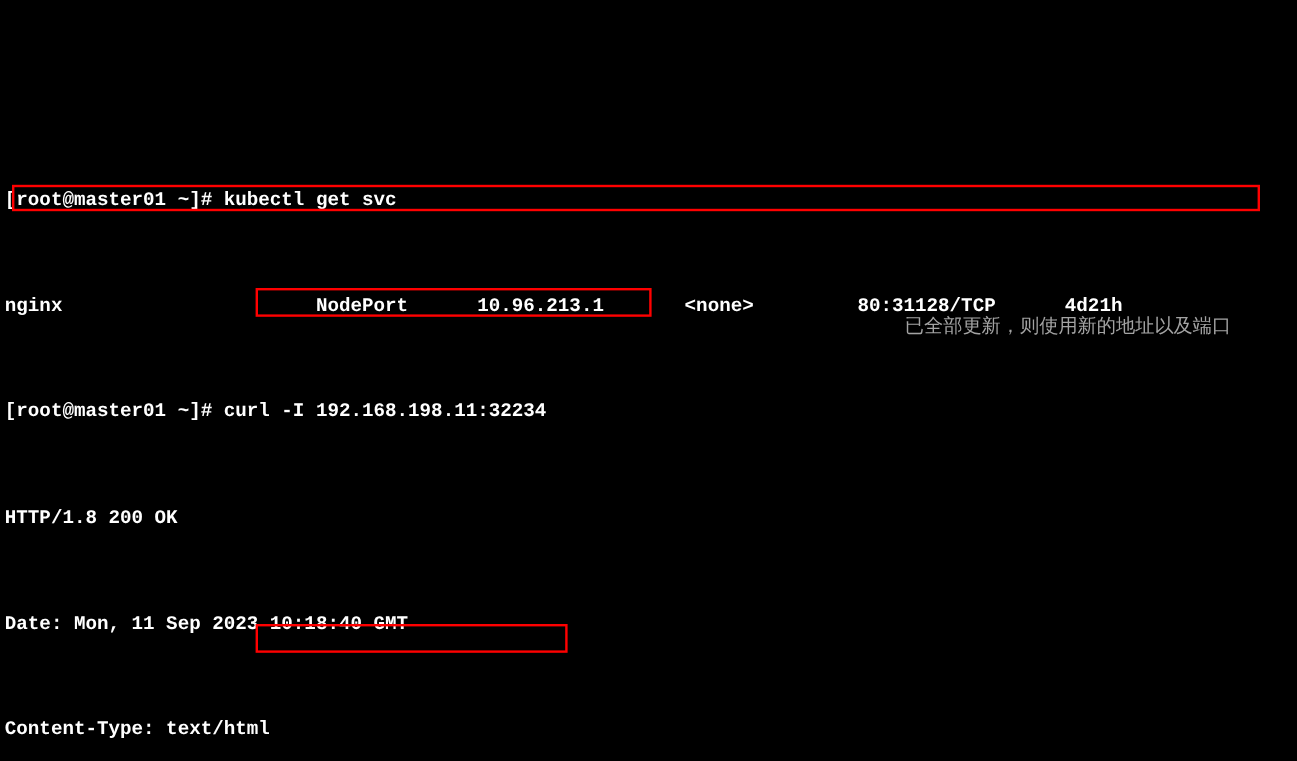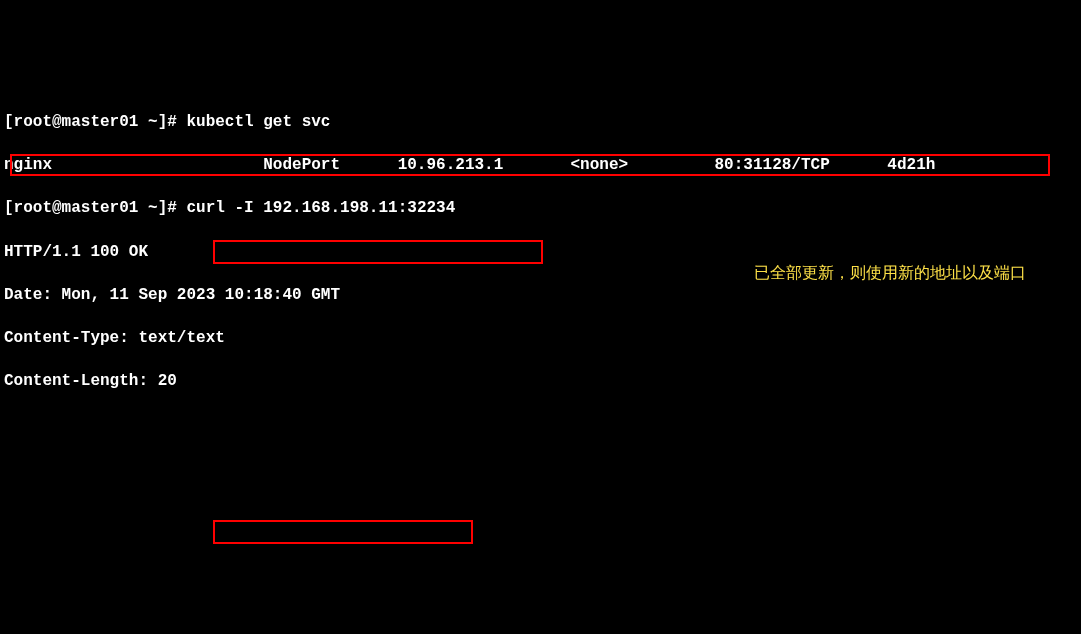--- a/index.html
+++ b/index.html
@@ -16,20 +16,21 @@
       line-height: 1.35;
       padding: 4px;
       width: 1081px;
       height: 634px;
       overflow: hidden;
       white-space: pre;
     }
     .line {
       display: block;
       position: relative;
+      margin-top: 45px;
     }
     .highlight-row {
       position: absolute;
       border: 2px solid #ff0000;
       left: 6px;
       width: 1040px;
       height: 22px;
       pointer-events: none;
     }
     .highlight-cmd1 {
@@ -37,42 +38,42 @@
       border: 2px solid #ff0000;
       pointer-events: none;
     }
     .highlight-cmd2 {
       position: absolute;
       border: 2px solid #ff0000;
       pointer-events: none;
     }
     .annotation {
       position: absolute;
-      color: #fde047;
+      color: #a3a3a3;
       font-family: 'SimSun', 'Microsoft YaHei', sans-serif;
       font-weight: normal;
       font-size: 16px;
       white-space: nowrap;
     }
     .terminal-content {
       position: relative;
     }
   </style>
 </head>
 <body>
 
 
 
 <div class="terminal-content">
 <span class="line"><span>[root@master01 ~]# </span><span>kubectl get svc</span></span>
 <span class="line" id="row-2">nginx                      NodePort      10.96.213.1       &lt;none&gt;         80:31128/TCP      4d21h   </span>
 <span class="line"><span>[root@master01 ~]# </span><span>curl -I 192.168.198.11:32234</span></span>
-<span class="line">HTTP/1.1 100 OK</span>
+<span class="line">HTTP/1.8 200 OK</span>
 <span class="line">Date: Mon, 11 Sep 2023 10:18:40 GMT</span>
-<span class="line">Content-Type: text/text</span>
+<span class="line">Content-Type: text/html</span>
 <span class="line">Content-Length: 20</span>
 
 
 
 
 
 
 
 
 

